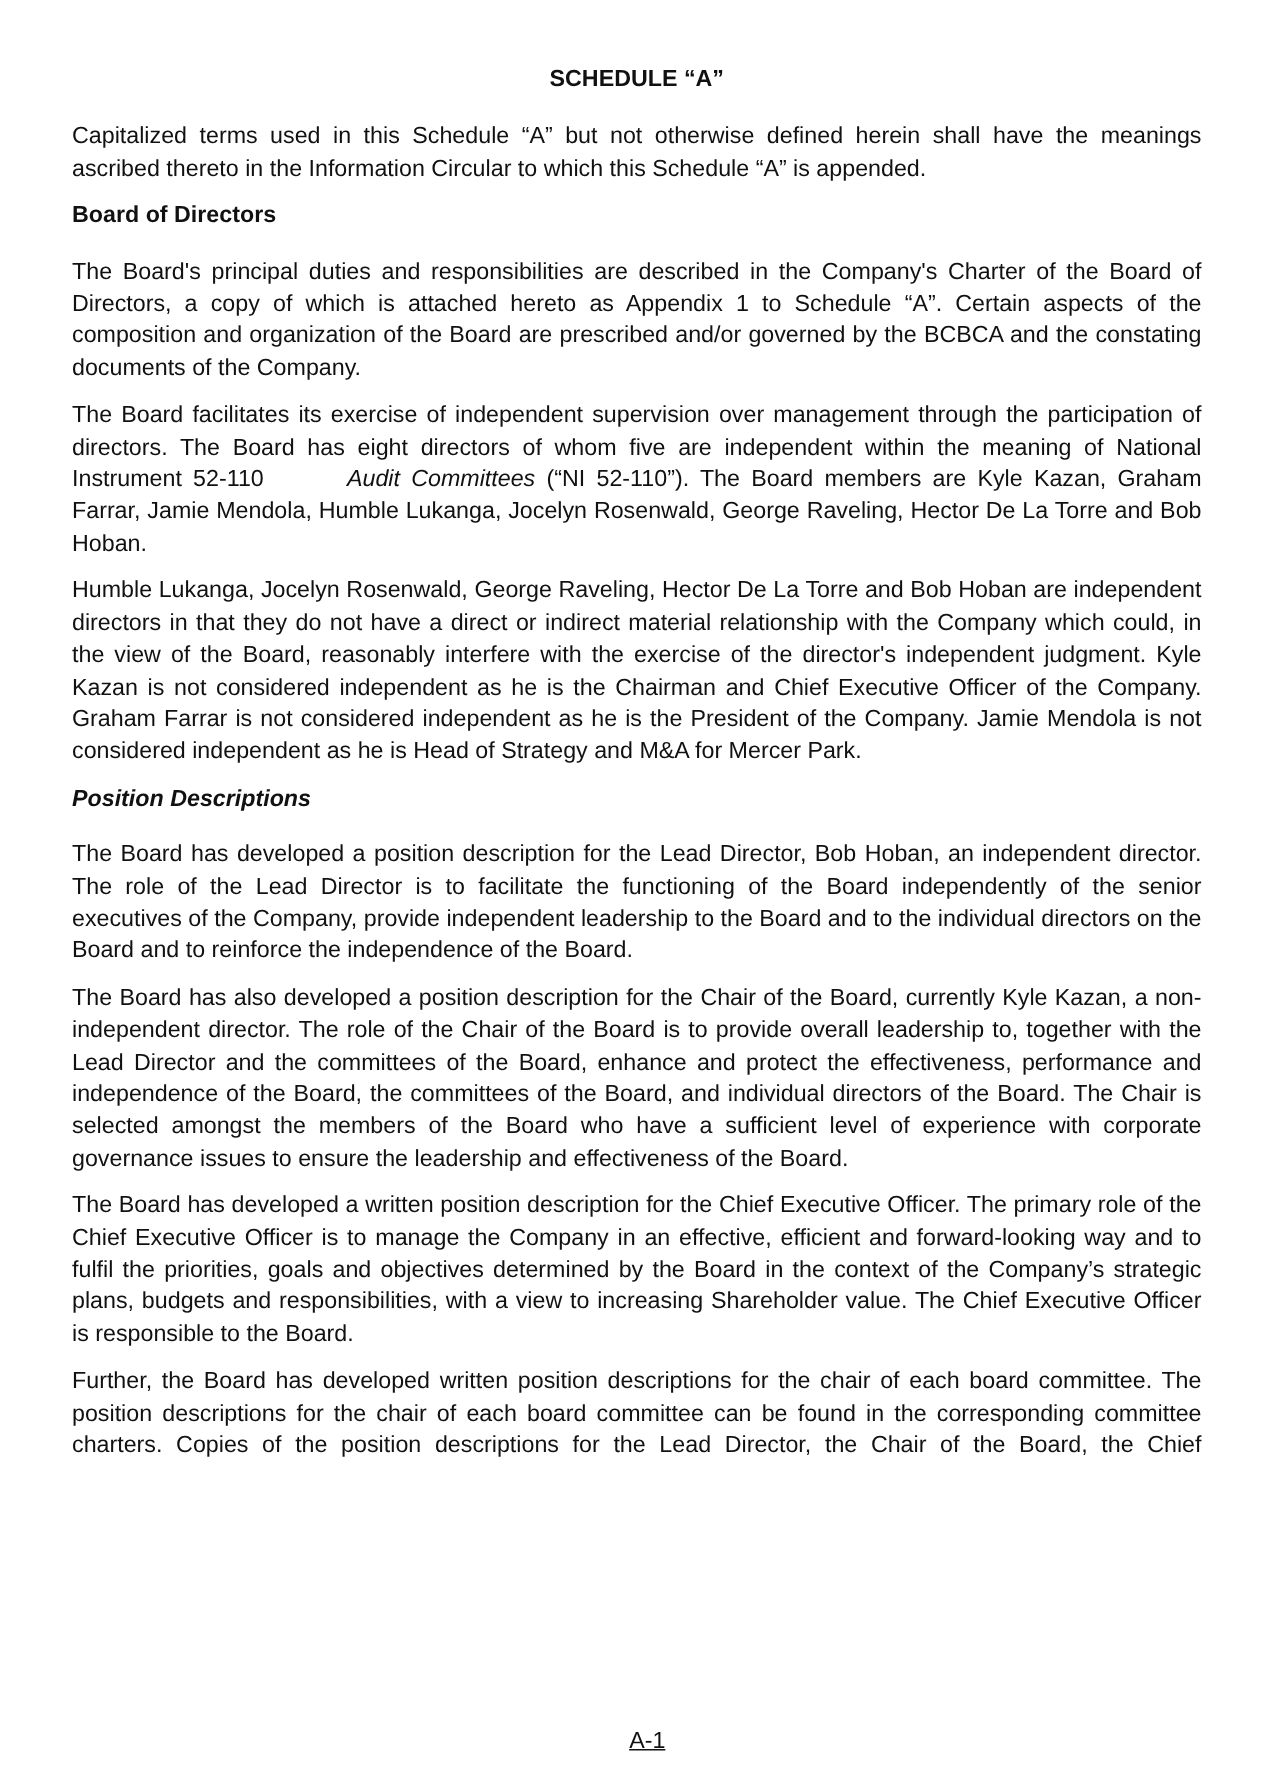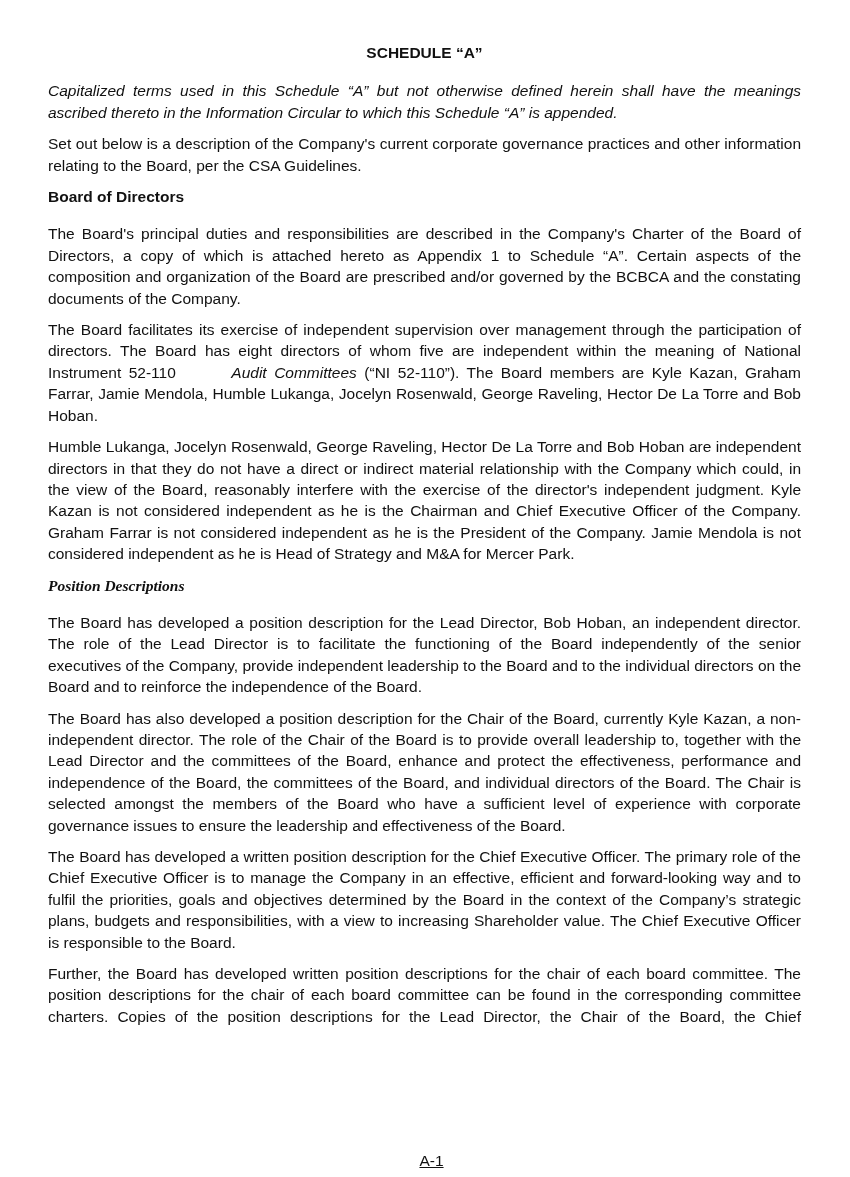--- a/index.html
+++ b/index.html
@@ -26,32 +26,30 @@
     margin: 0 0 17px 0;
   }
   .title.second {
     margin: 0 0 12px 0;
   }
   .para {
     margin: 0 0 10px 0;
     text-align: justify;
   }
   .para.italic {
-    font-style: italic;
   }
   .para.justify-last {
     text-align-last: justify;
   }
   .heading {
     font-weight: bold;
     margin: 0 0 16px 0;
   }
   .heading.italic {
     font-style: italic;
-    font-family: Liberation Serif, serif;
   }
   .seg-italic { font-style: italic; margin-left: 48px; }
   .seg-bold  { font-weight: normal; }
   .footer {
     position: absolute;
     bottom: 6px;
     left: 48px;
     right: 35px;
     text-align: center;
     text-decoration: underline;
@@ -60,21 +58,20 @@
 </head>
 <body>
 
 <div class="page">
 
   <div class="title">SCHEDULE “A”</div>
 
 
   <p class="para italic">Capitalized terms used in this Schedule “A” but not otherwise defined herein shall have the meanings ascribed thereto in the Information Circular to which this Schedule “A” is appended.</p>
 
-  <p class="para">Set out below is a description of the Company's current corporate governance practices and other information relating to the Board, per the CSA Guidelines.</p>
 
 
   <div class="heading">Board of Directors</div>
 
   <p class="para">The Board's principal duties and responsibilities are described in the Company's Charter of the Board of Directors, a copy of which is attached hereto as Appendix 1 to Schedule “A”. Certain aspects of the composition and organization of the Board are prescribed and/or governed by the BCBCA and the constating documents of the Company.</p>
 
   <p class="para"><span>The Board facilitates its exercise of independent supervision over management through the participation of directors. The Board has eight directors of whom five are independent within the meaning of National Instrument 52-110 </span><span class="seg-italic">Audit Committees</span><span> (“</span><span class="seg-bold">NI 52-110</span><span>”). The Board members are Kyle Kazan, Graham Farrar, Jamie Mendola, Humble Lukanga, Jocelyn Rosenwald, George Raveling, Hector De La Torre and Bob Hoban.</span></p>
 
   <p class="para">Humble Lukanga, Jocelyn Rosenwald, George Raveling, Hector De La Torre and Bob Hoban are independent directors in that they do not have a direct or indirect material relationship with the Company which could, in the view of the Board, reasonably interfere with the exercise of the director's independent judgment. Kyle Kazan is not considered independent as he is the Chairman and Chief Executive Officer of the Company. Graham Farrar is not considered independent as he is the President of the Company. Jamie Mendola is not considered independent as he is Head of Strategy and M&amp;A for Mercer Park.</p>
 

